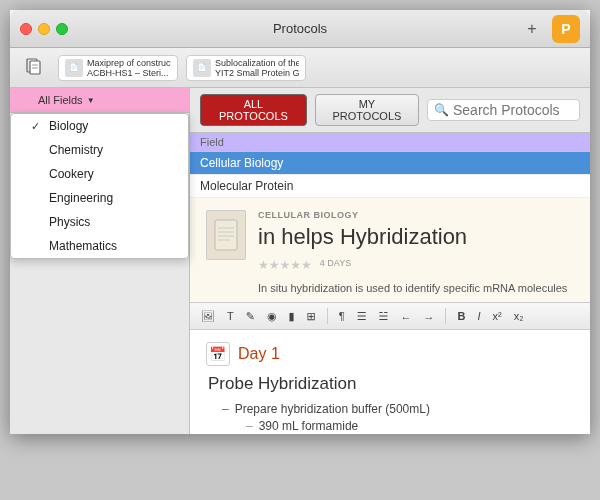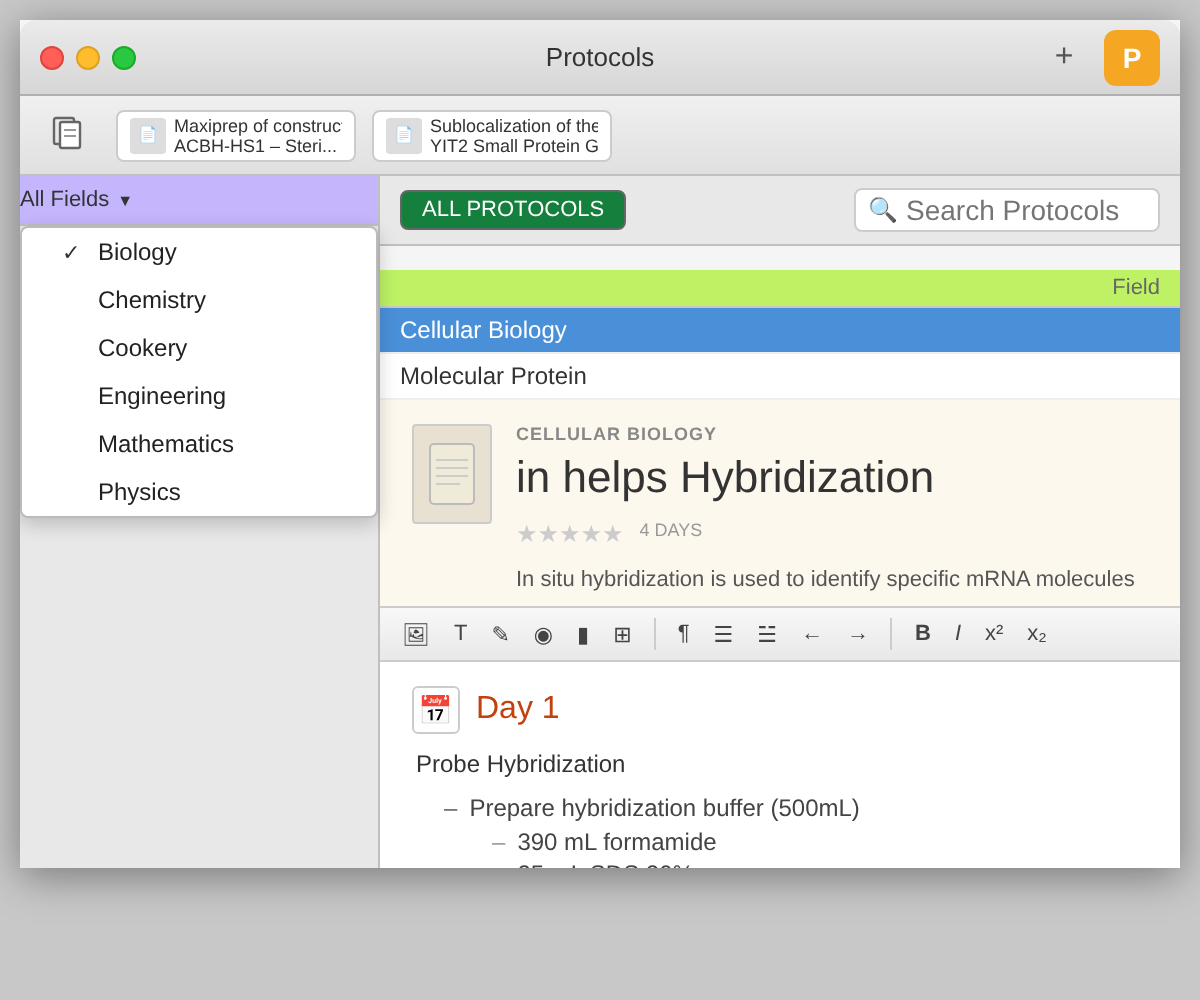--- a/index.html
+++ b/index.html
@@ -139,22 +139,22 @@
     
     .left-panel {
       width: 180px;
       background: #e8e8e8;
       border-right: 1px solid #c0c0c0;
       display: flex;
       flex-direction: column;
       position: relative;
     }
     .field-selector {
-      padding: 6px 0;
-      background: #c4b5fd;
+      padding: 6px 28px;
+      background: #f9a8d4;
       border-bottom: 1px solid #c0c0c0;
       font-size: 11px;
       color: #333;
       display: flex;
       align-items: center;
       gap: 4px;
       cursor: pointer;
     }
     .dropdown-menu {
       background: white;
@@ -195,21 +195,21 @@
       padding: 3px 10px;
       border-radius: 4px;
       font-size: 11px;
       font-weight: 500;
       cursor: pointer;
       border: 1px solid #aaa;
       background: linear-gradient(180deg, #f5f5f5, #e0e0e0);
       color: #333;
     }
     .proto-btn.active {
-      background: #15803d;
+      background: #b91c1c;
       color: white;
       border-color: #666;
     }
     .search-box {
       margin-left: auto;
       display: flex;
       align-items: center;
       background: white;
       border: 1px solid #ccc;
       border-radius: 4px;
@@ -218,27 +218,26 @@
     }
     .search-box input {
       border: none;
       outline: none;
       font-size: 14px;
       width: 120px;
       background: transparent;
     }
     
     .field-header {
-      background: #bef264;
+      background: #c4b5fd;
       padding: 3px 10px;
       font-size: 11px;
       color: #666;
       border-bottom: 1px solid #c8c8c8;
-      text-align: right;
-      margin-top: 12px;
+      text-align: left;
     }
     
     .category-list { background: white; }
     .category-item {
       padding: 4px 10px;
       font-size: 12px;
       color: #333;
       border-bottom: 1px solid #eee;
       cursor: pointer;
     }
@@ -354,21 +353,21 @@
       justify-content: center;
       font-size: 14px;
       color: #888;
     }
     .day-title {
       font-size: 16px;
       font-weight: 500;
       color: #c2410c;
     }
     .section-title {
-      font-size: 12px;
+      font-size: 17px;
       font-weight: 500;
       color: #333;
       margin-bottom: 6px;
       padding-left: 2px;
     }
     .list-items {
       padding-left: 16px;
     }
     .list-item-row {
       font-size: 12px;
@@ -462,33 +461,34 @@
         <div class="dropdown-item">
           <span class="check"> </span>
           <span>Cookery</span>
         </div>
         <div class="dropdown-item">
           <span class="check"> </span>
           <span>Engineering</span>
         </div>
         <div class="dropdown-item">
           <span class="check"> </span>
-          <span>Mathematics</span>
+          <span>Physics</span>
         </div>
         <div class="dropdown-item">
           <span class="check"> </span>
-          <span>Physics</span>
+          <span>Mathematics</span>
         </div>
       </div>
     </div>
 
     <div class="right-panel">
 
       <div class="protocol-bar">
         <button class="proto-btn active">ALL PROTOCOLS</button>
+        <button class="proto-btn">MY PROTOCOLS</button>
         <div class="search-box">
           <span style="color:#aaa;font-size:12px;">🔍</span>
           <input type="text" placeholder="Search Protocols" style="">
         </div>
       </div>
 
       <div class="field-header">
         <span>Field</span>
       </div>
 

